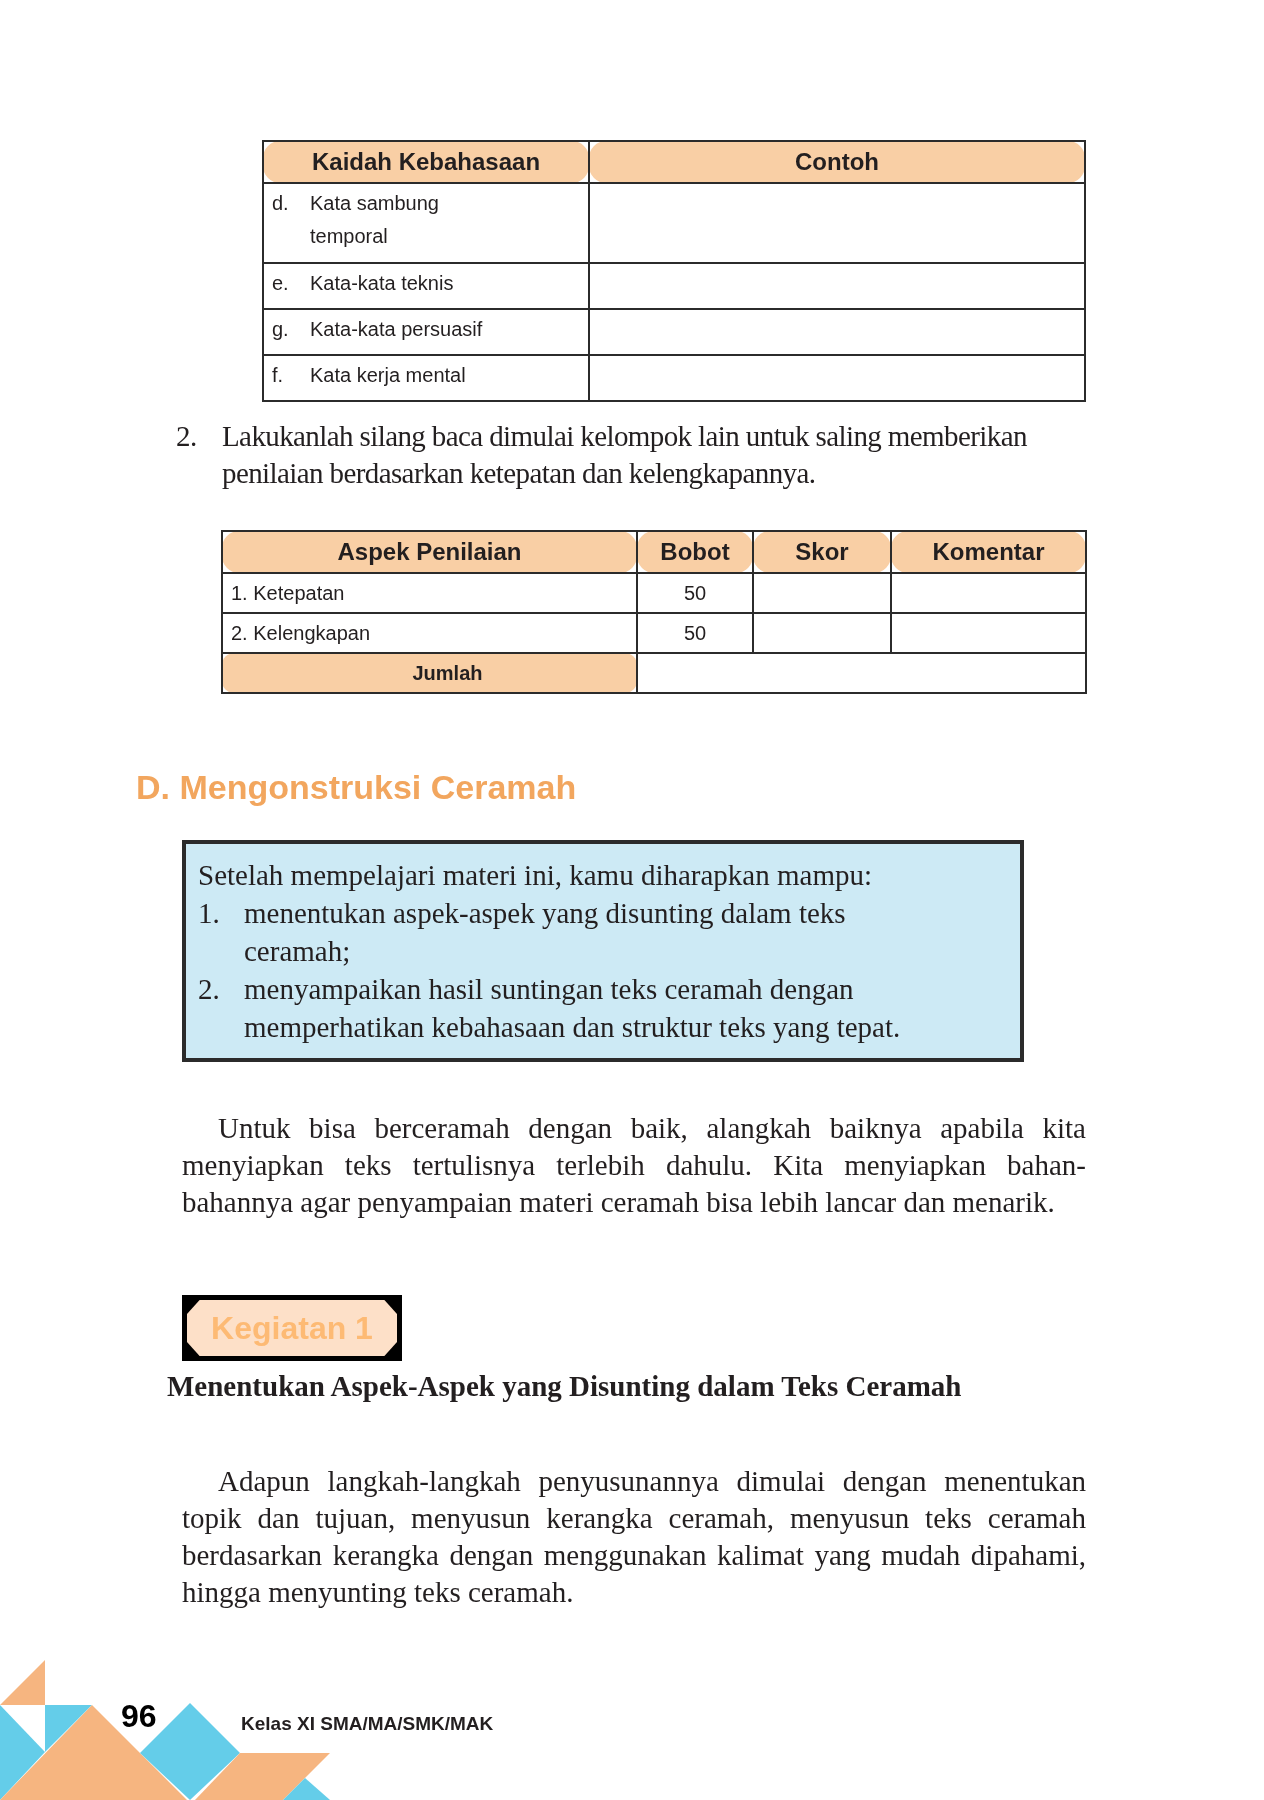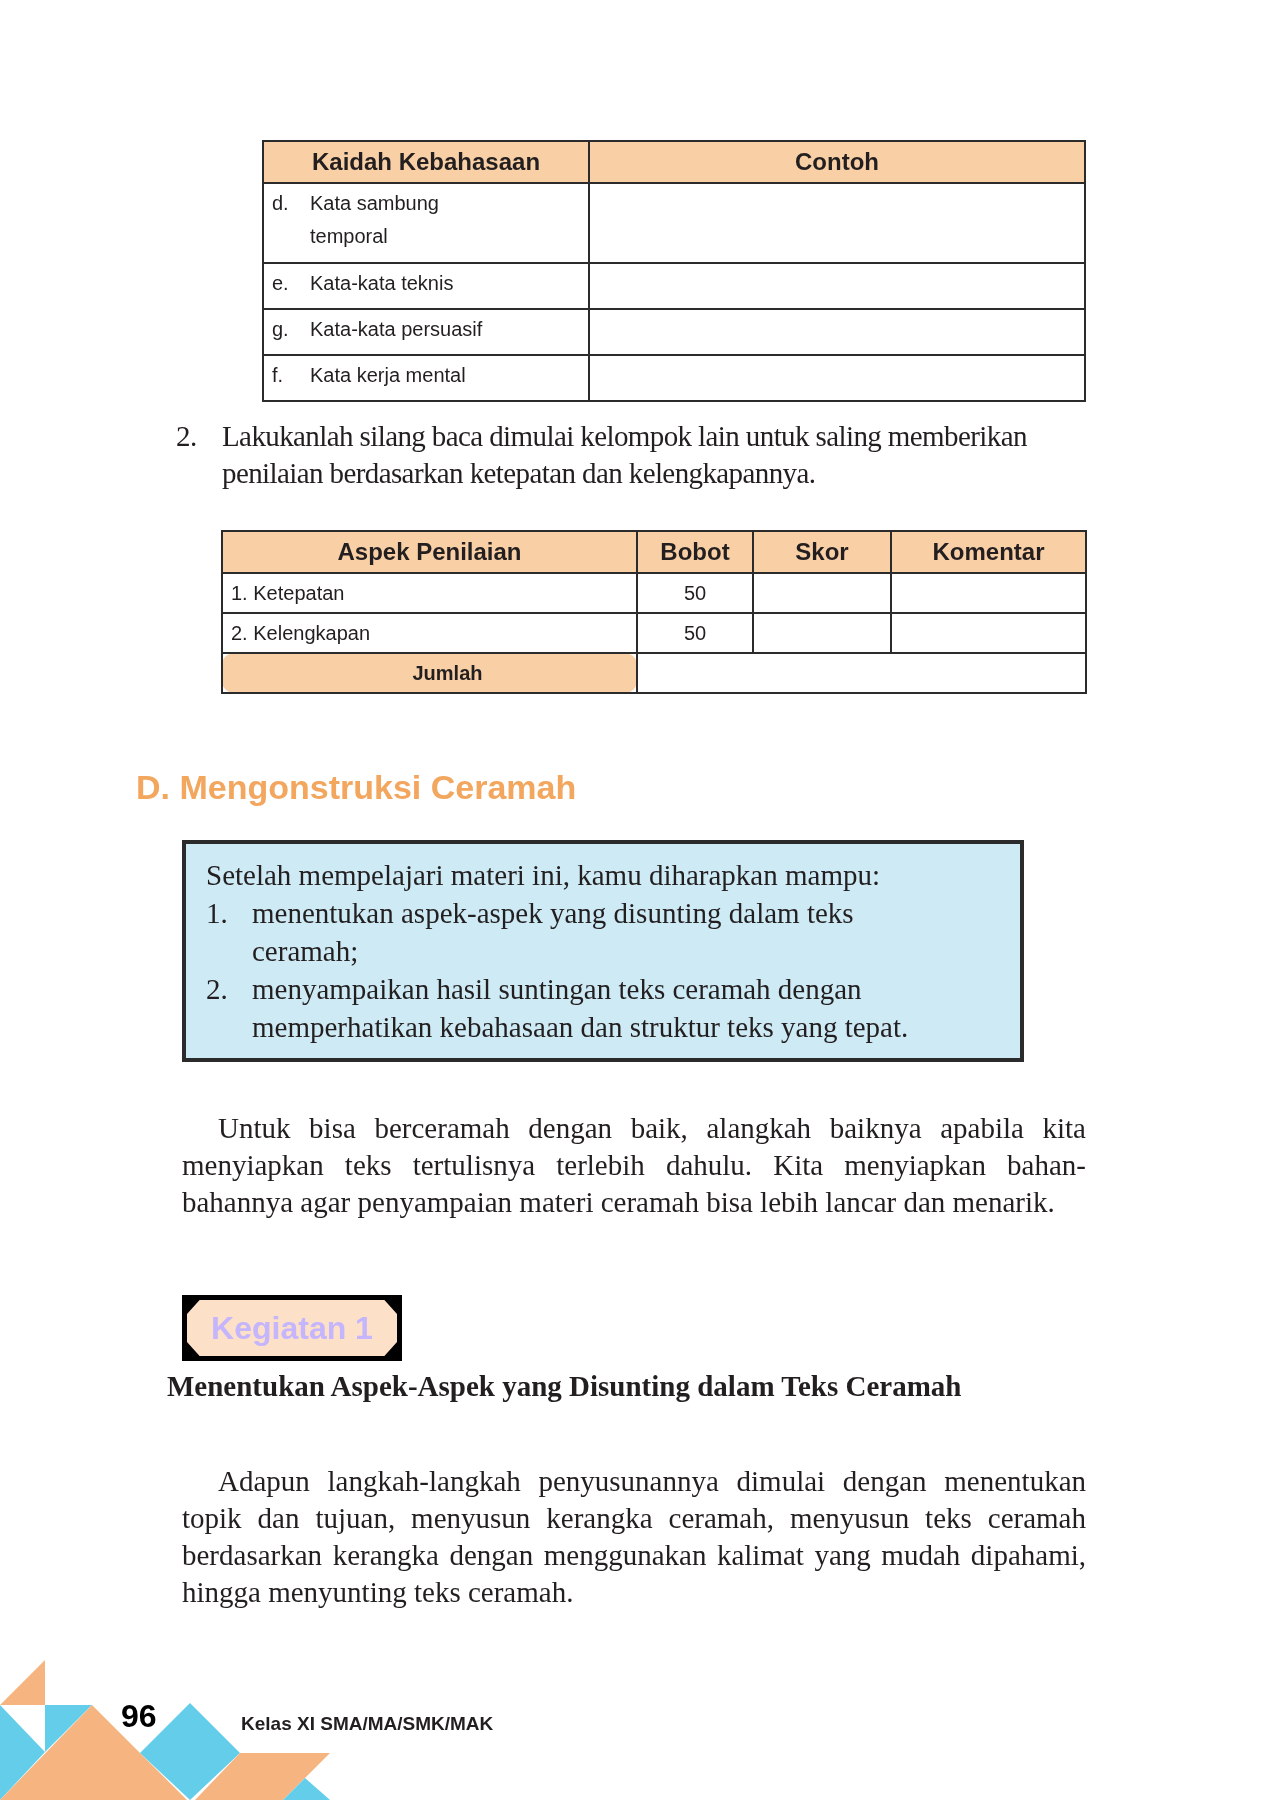--- a/index.html
+++ b/index.html
@@ -3,51 +3,51 @@
 <meta charset="utf-8">
 <style>
   html, body { margin:0; padding:0; background:#ffffff; }
   body { width:1264px; height:1800px; position:relative; overflow:hidden; color:#231f20; }
   .abs { position:absolute; }
   .sans { font-family:"Liberation Sans", "DejaVu Sans", sans-serif; }
   .serif { font-family:"Liberation Serif", "DejaVu Serif", serif; }
 
   table.tbl { border-collapse:collapse; position:absolute; font-family:"Liberation Sans", sans-serif; }
   table.tbl td, table.tbl th { border:2.5px solid #2b2b2b; padding:0; }
-  table.tbl th { background:#F9CFA5; font-weight:bold; font-size:24px; color:#231f20; text-align:center; }
+  table.tbl th { background:#F9CFA5; font-weight:bold; font-size:24px; color:#231f20; text-align:center;border-radius:17px; }
   table.tbl td { font-size:20px; color:#231f20; }
 
   #t1 { left:262px; top:140px; width:824px; }
   #t1 th { height:40px; }
   #t1 .c1 { width:324px; }
   #t1 td.lbl { padding:3px 8px; line-height:33px; vertical-align:top; }
   #t1 td.lbl .mk { display:inline-block; width:38px; }
   #t1 td.lbl .tx { display:inline-block; vertical-align:top; }
   #t1 tr.r2 td { height:72px; }
   #t1 tr.r1 td { height:38px; }
 
   #t2 { left:221px; top:530px; width:866px; }
   #t2 th { height:40px; }
   #t2 td { height:38px;border-radius:12px; }
   #t2 td.lbl { padding:0 8px; }
   #t2 td.num { text-align:center; }
   #t2 td.jumlah { background:#F9CFA5; font-weight:bold; text-align:center;padding-left:36px; }
 
   .p-item { font-size:29px; line-height:37px; letter-spacing:-0.6px; }
   .heading-d { font-size:34px; font-weight:bold; color:#F2A65E; }
-  .goal-box { left:182px; top:840px; width:842px; height:222px; background:#CDEAF5; border:4px solid #2b2b2b; box-sizing:border-box; padding:12px 20px; }
+  .goal-box { left:182px; top:840px; width:842px; height:222px; background:#CDEAF5; border:4px solid #2b2b2b; box-sizing:border-box; padding:12px 12px; }
   .goal-box .line { font-size:29px; line-height:38px; }
   .goal-box .li { display:flex; }
   .goal-box .li .n { width:46px; flex:none; }
 
   .para { font-size:29px; line-height:37px; text-align:justify; text-align-last:left; }
   .badge-outer { left:182px; top:1295px; width:220px; height:66px; background:#000; }
   .badge-inner { position:absolute; left:5px; top:5px; width:210px; height:56px; background:#FDE0C8;
      clip-path: polygon(6% 0, 94% 0, 100% 25%, 100% 75%, 94% 100%, 6% 100%, 0 75%, 0 25%); }
-  .badge-text { position:absolute; left:0; top:0; width:100%; height:100%; display:flex; align-items:center; justify-content:center; font-size:32px; font-weight:bold; color:#c4b5fd; }
+  .badge-text { position:absolute; left:0; top:0; width:100%; height:100%; display:flex; align-items:center; justify-content:center; font-size:32px; font-weight:bold; color:#fdba74; }
   .subhead { font-size:29px; font-weight:bold; }
 
   .footer-num { font-size:32px; font-weight:bold; color:#000; }
   .footer-text { font-size:19px; font-weight:bold; color:#231f20; }
 </style>
 </head>
 <body>
 
 <table class="tbl" id="t1">
   <tbody>

